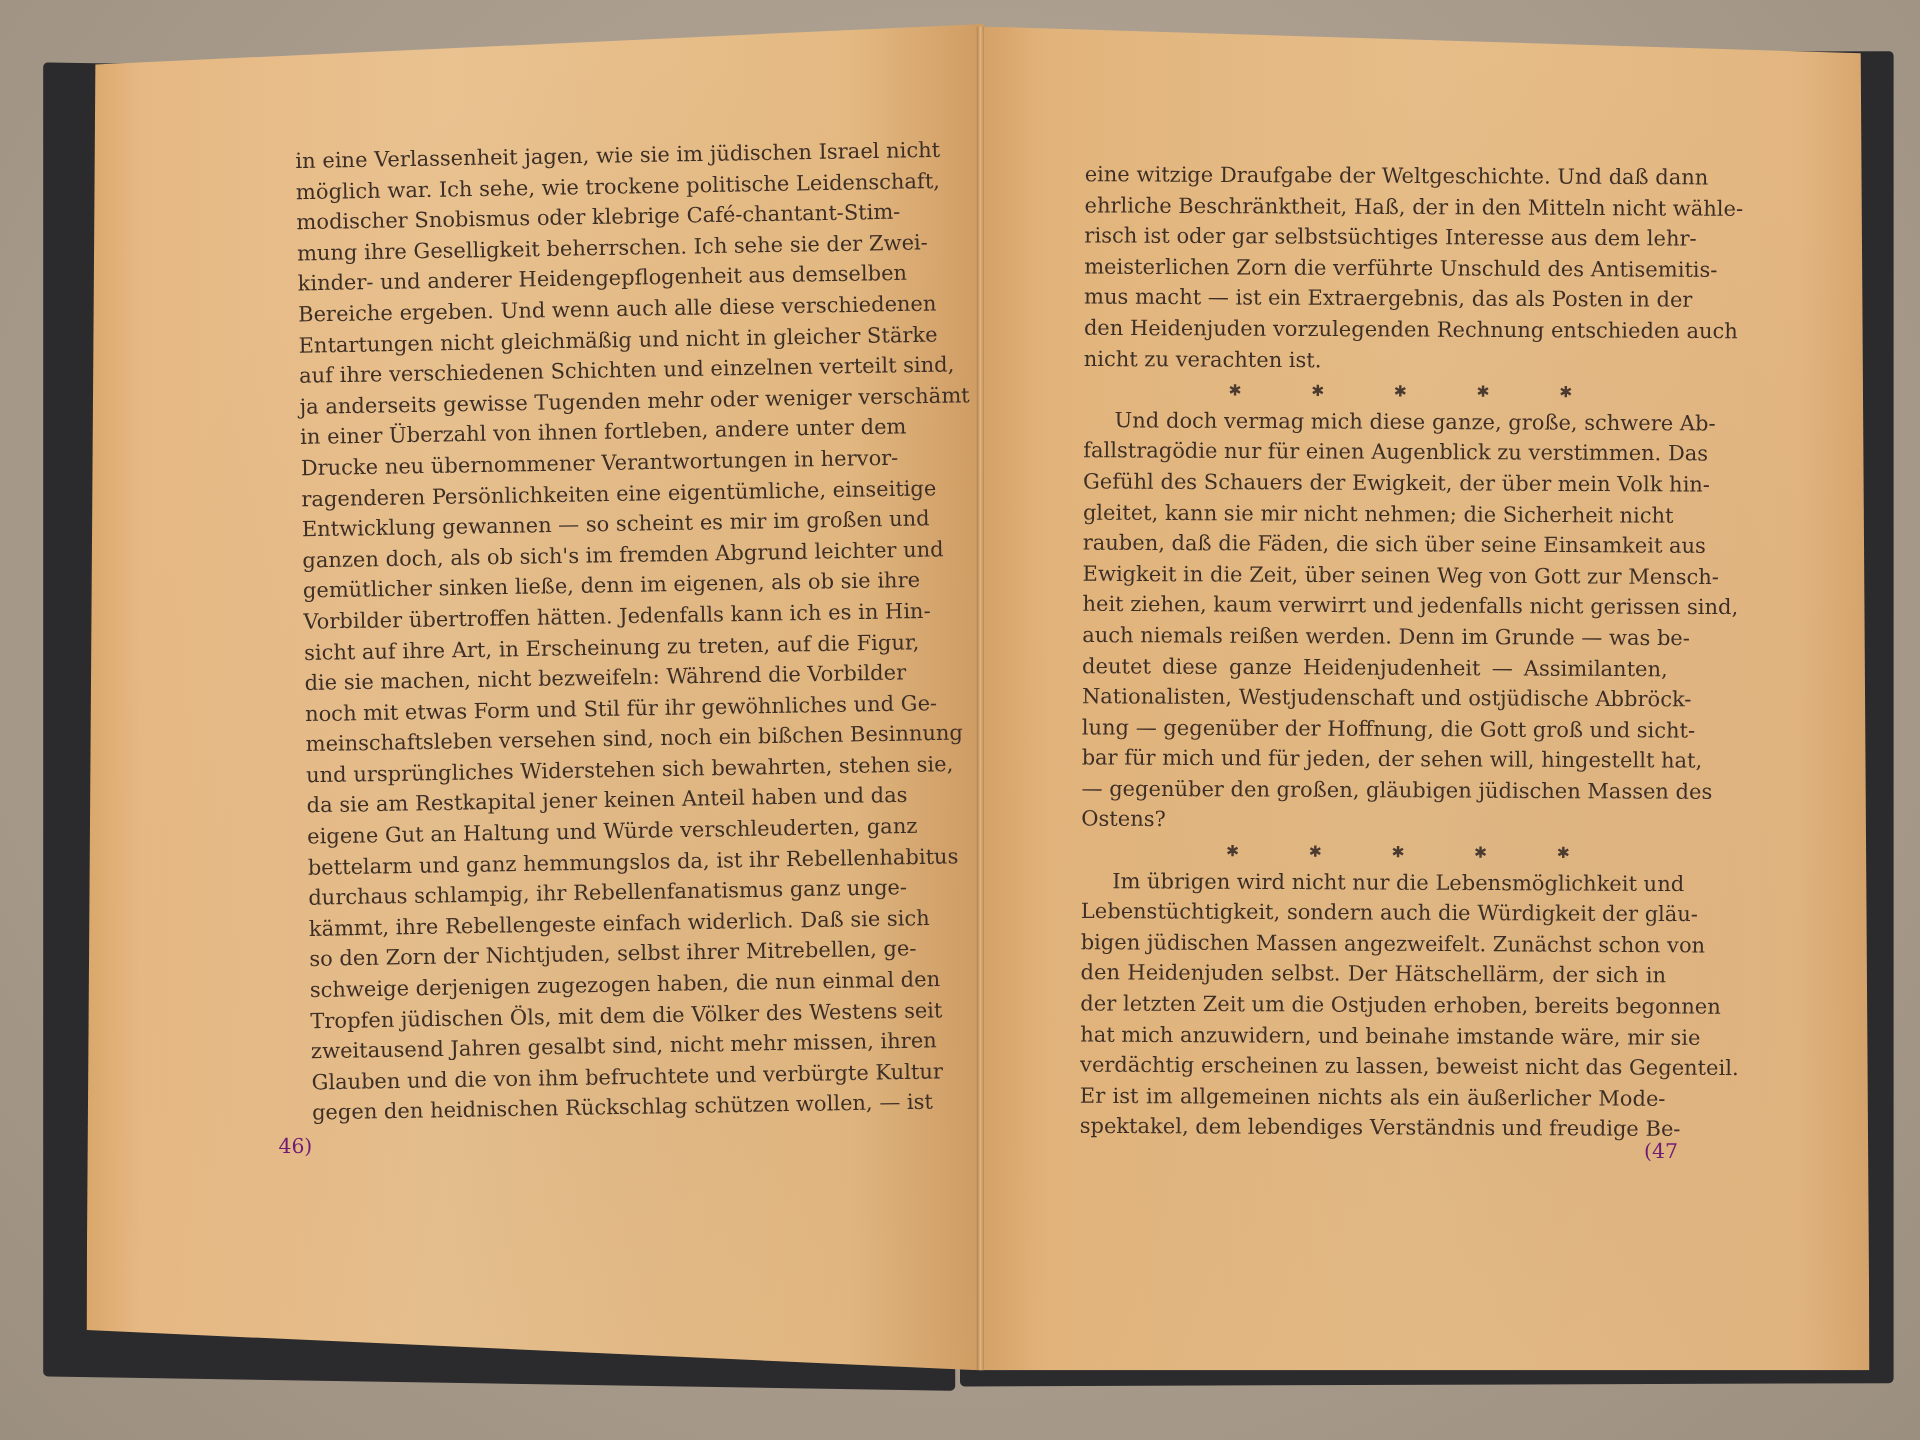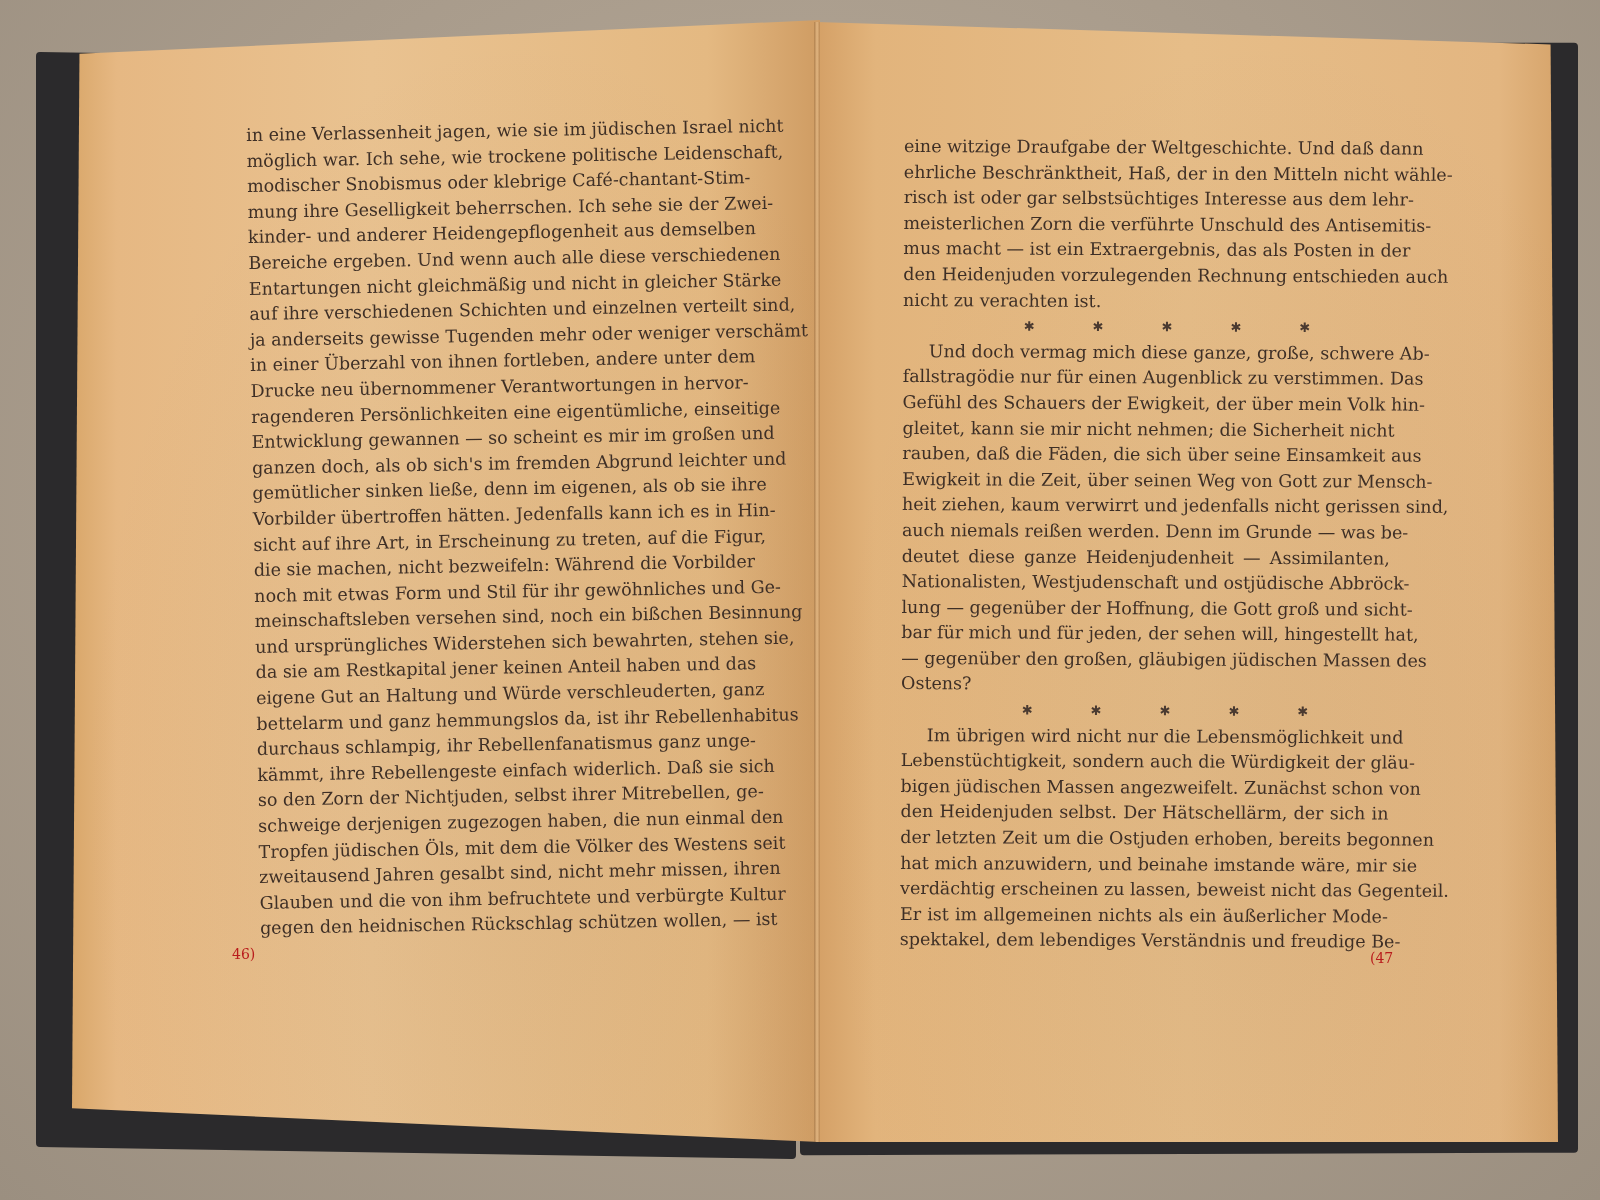--- a/index.html
+++ b/index.html
@@ -47,21 +47,21 @@
     display:block; white-space:nowrap; text-align:justify; text-align-last:justify;
   }
   .line.last { text-align-last:left; }
   .line.indent { padding-left:26px; }
   .stars {
     display:flex; justify-content:center; gap:58px;
     font-size:13px; line-height:25.6px; color:#4a3a30;
     padding-left:40px;
   }
   .folio {
-    position:absolute; font-size:14px; color:#b91c1c;
+    position:absolute; font-size:17px; color:#701a75;
   }
   .folio-left { left:232px; top:946px; }
   .folio-right { left:1370px; top:950px; }
 </style>
 </head>
 <body>
 
 <div class="cover cover-left"></div>
 <div class="cover cover-right"></div>
 

